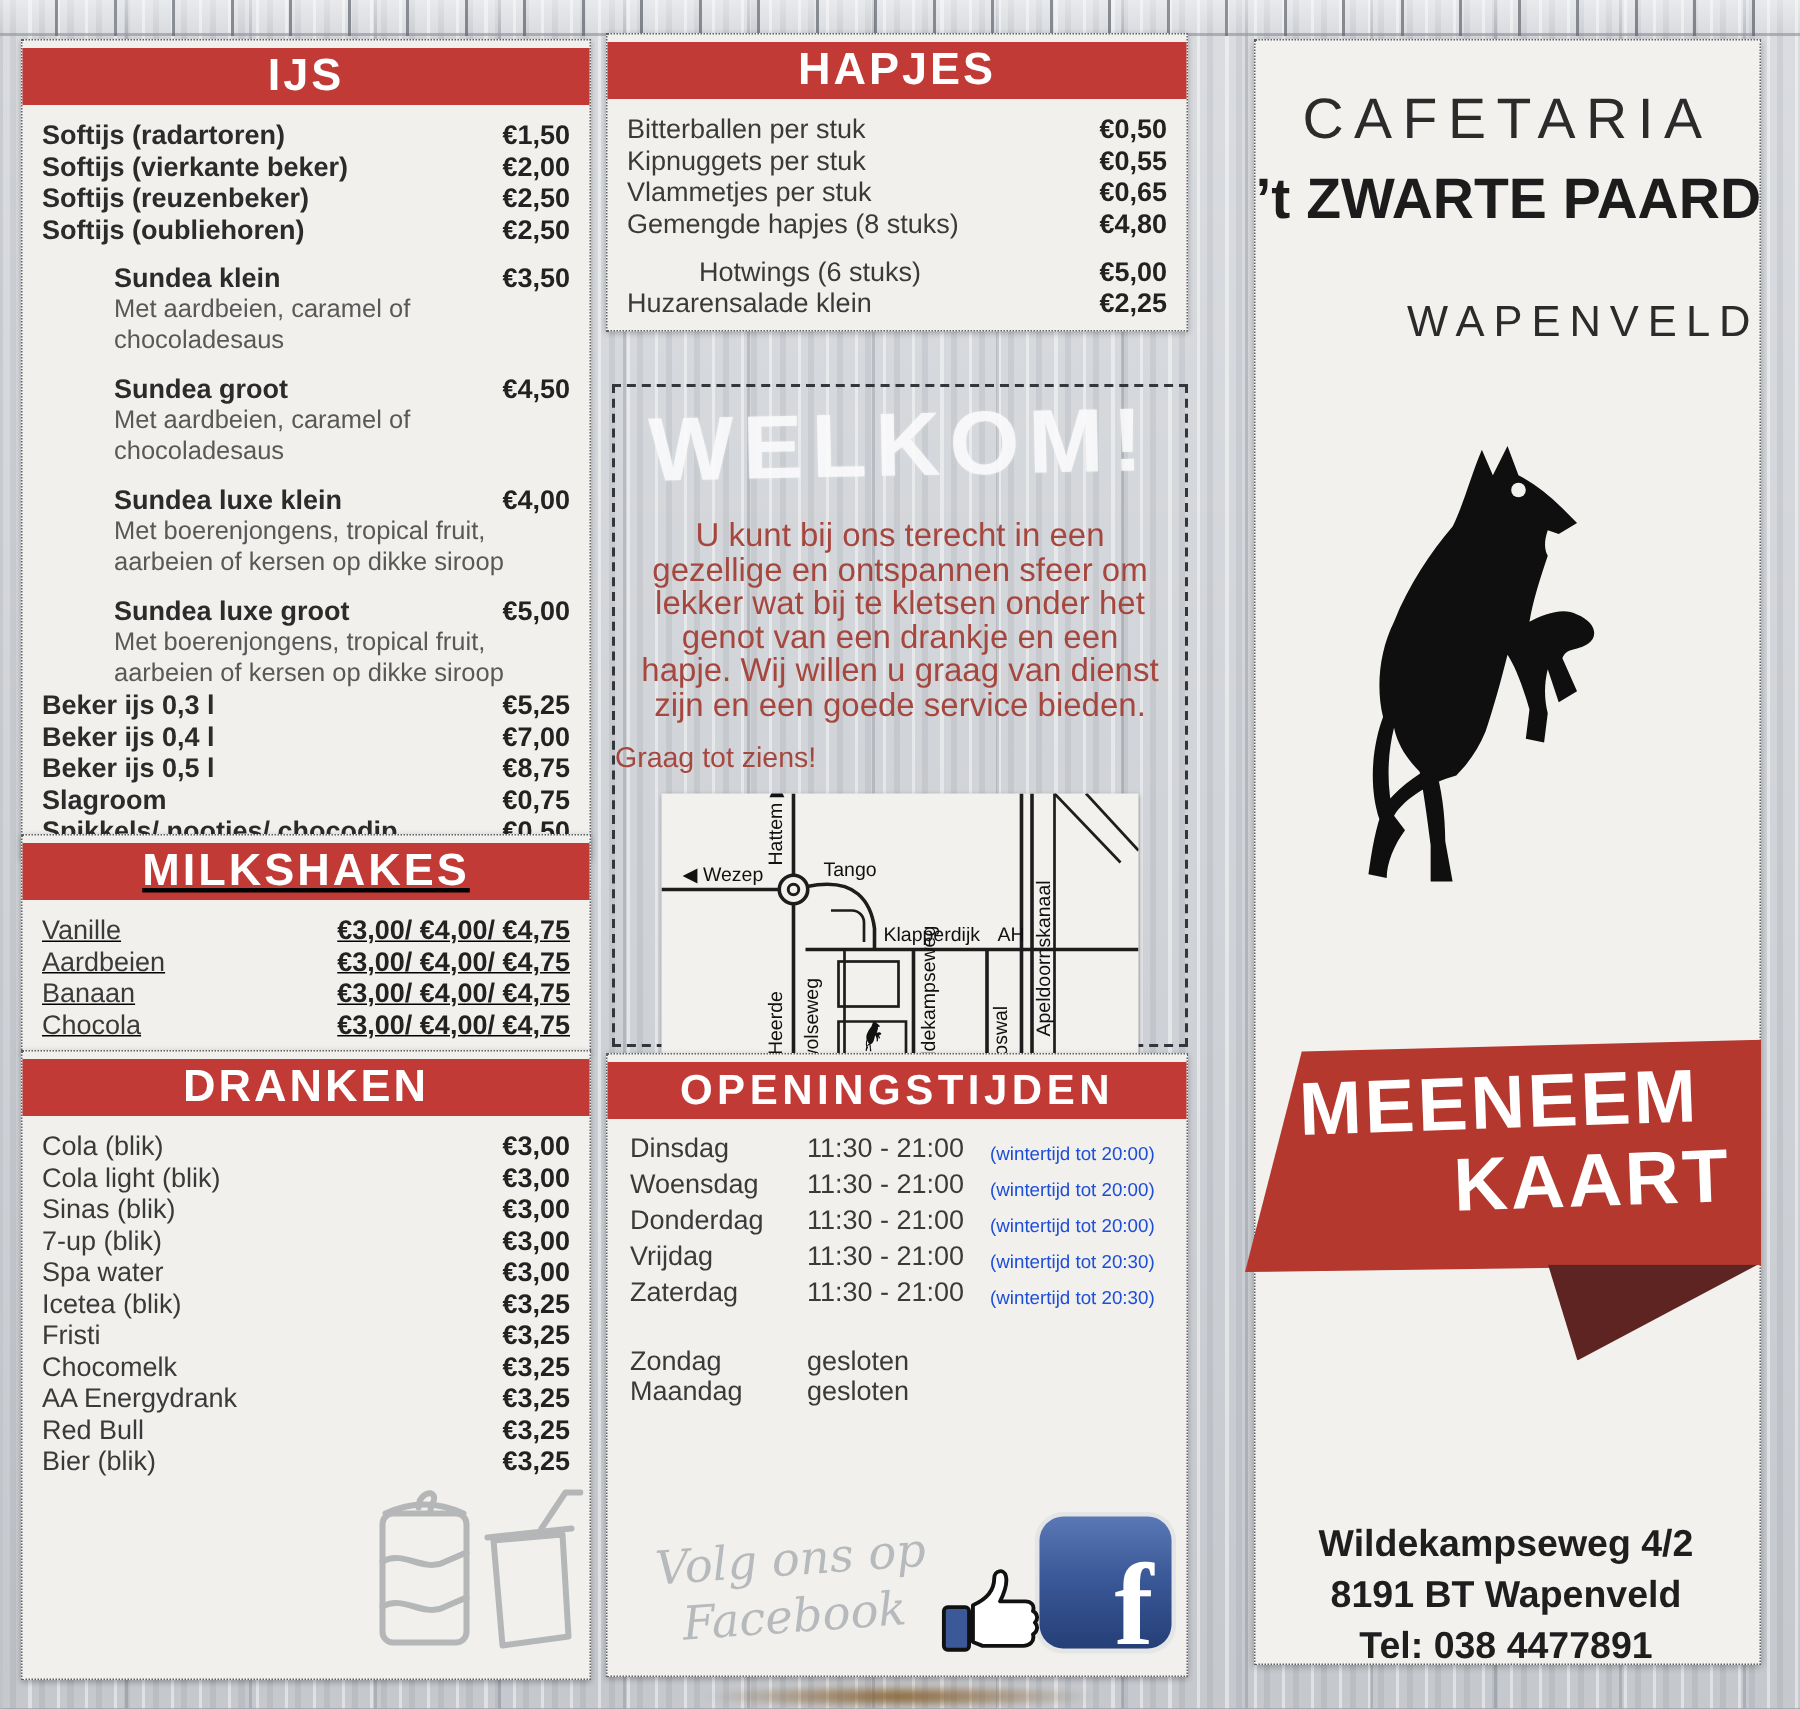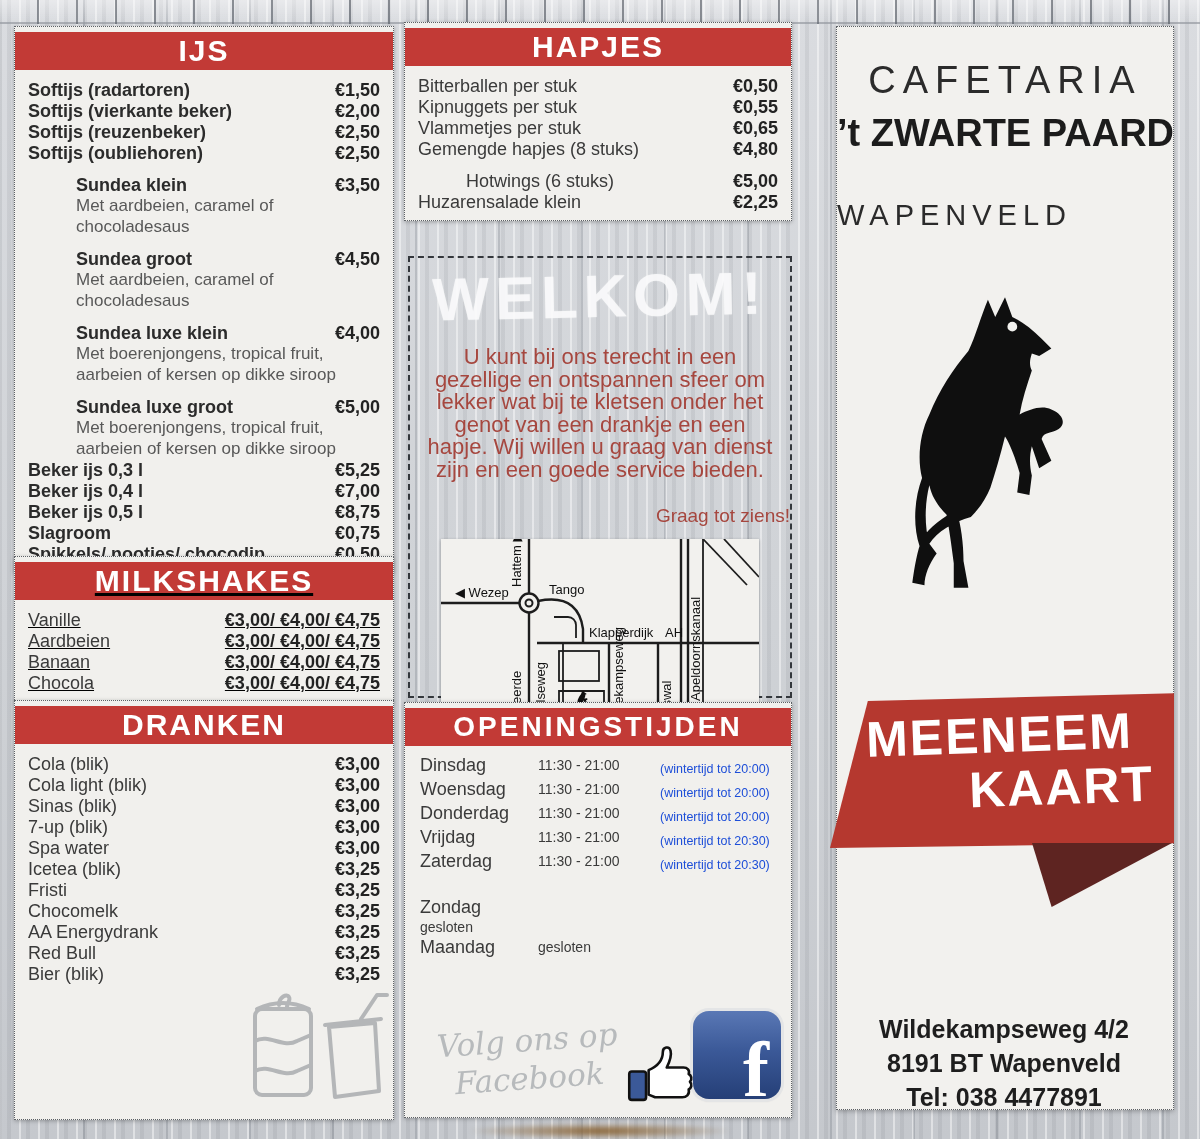--- a/index.html
+++ b/index.html
@@ -26,44 +26,44 @@
   .mprice{font-size:18px;font-weight:bold;color:#222;white-space:nowrap;}
   .menu-ijs .mname{font-weight:bold;color:#2b2b2b;}
   .mdesc{font-size:17px;color:#585858;line-height:21px;max-width:280px;}
   
   .cans{position:absolute;right:4px;bottom:6px;}
   
   .welkom{position:absolute;border:2px dashed #33373c;}
   .welkom-title{margin-top:4px;font-size:60px;line-height:70px;font-weight:bold;text-align:center;
     color:rgba(250,250,252,.85);letter-spacing:6px;transform:rotate(-1.2deg);text-shadow:0 0 2px rgba(255,255,255,.35);}
   .welkom-body{margin:14px 16px 0 16px;font-size:22px;line-height:22.5px;color:#a6473f;text-align:center;font-weight:500;}
-  .welkom-close{margin-top:24px;text-align:right;color:#a6473f;font-size:19px;font-weight:500;}
+  .welkom-close{margin-top:14px;text-align:left;color:#a6473f;font-size:19px;font-weight:500;}
   .mapbox{margin:12px auto 0 auto;width:318px;height:192px;background:#f2f1ee;box-shadow:0 1px 3px rgba(0,0,0,.3);}
   
   .hrow{display:flex;line-height:20px;padding-left:2px;}
-  .hrow.gap2{margin-top:22px;flex-direction:column;}
+  .hrow.gap2{margin-top:22px;}
   .hday{width:118px;font-size:18px;color:#3a3a3a;}
-  .htime{width:122px;font-size:14px;color:#3a3a3a;}
+  .htime{width:122px;font-size:18px;color:#3a3a3a;}
   .hnote{font-size:12.5px;color:#1d4ed8;padding-top:4px;white-space:nowrap;}
   
   .fb-row{position:absolute;right:8px;bottom:8px;display:flex;align-items:center;}
   .fb-script{font-family:"DejaVu Serif",serif;font-style:italic;color:#b7babc;font-size:31px;line-height:38px;
     text-align:center;transform:rotate(-4deg);margin-right:14px;}
   .fb-badge{position:relative;width:150px;height:100px;}
   .fb-tile{position:absolute;right:2px;top:2px;width:88px;height:88px;border-radius:16px;
     background:linear-gradient(180deg,#5a78b5 0%,#3b5998 45%,#253f77 100%);
     box-shadow:0 0 0 3px #e4e5e6, 0 1px 3px rgba(0,0,0,.4);overflow:hidden;}
   .fb-f{position:absolute;right:12px;bottom:-16px;color:#fff;font-weight:bold;font-size:78px;font-family:"Liberation Serif",serif;}
   .fb-thumb{position:absolute;left:-8px;bottom:4px;}
   
   .paper{position:absolute;left:836px;top:26px;width:336px;height:1082px;background:#f2f1ee;
     border:1px dotted #5d6166;box-shadow:0 1px 5px rgba(0,0,0,.3);}
   .cafetaria{margin-top:32px;text-align:center;font-size:38px;letter-spacing:7px;color:#2b2b2b;}
   .brand{margin-top:10px;text-align:right;font-size:38px;font-weight:bold;letter-spacing:0px;color:#1c1c1c;white-space:nowrap;}
-  .city{margin-top:44px;text-align:left;font-size:29px;letter-spacing:6px;color:#2b2b2b;}
+  .city{margin-top:44px;text-align:right;font-size:29px;letter-spacing:6px;color:#2b2b2b;}
   .horse{position:absolute;left:46px;top:248px;}
   .banner{position:absolute;left:830px;top:690px;width:344px;height:158px;}
   .banner-red{position:absolute;inset:0;background:#b5382f;
     clip-path:polygon(11% 7%, 100% 2%, 100% 97%, 0% 100%);}
   .b1{margin-top:18px;padding-left:36px;font-size:50px;line-height:54px;font-weight:bold;color:#fff;
     letter-spacing:2px;transform:rotate(-2deg);}
   .b2{padding-right:20px;font-size:50px;line-height:54px;font-weight:bold;color:#fff;text-align:right;
     letter-spacing:2px;transform:rotate(-2deg);}
   .banner-fold{position:absolute;left:1032px;top:843px;width:140px;height:64px;background:#5e2421;
     clip-path:polygon(0 0, 100% 0, 14% 100%);}

